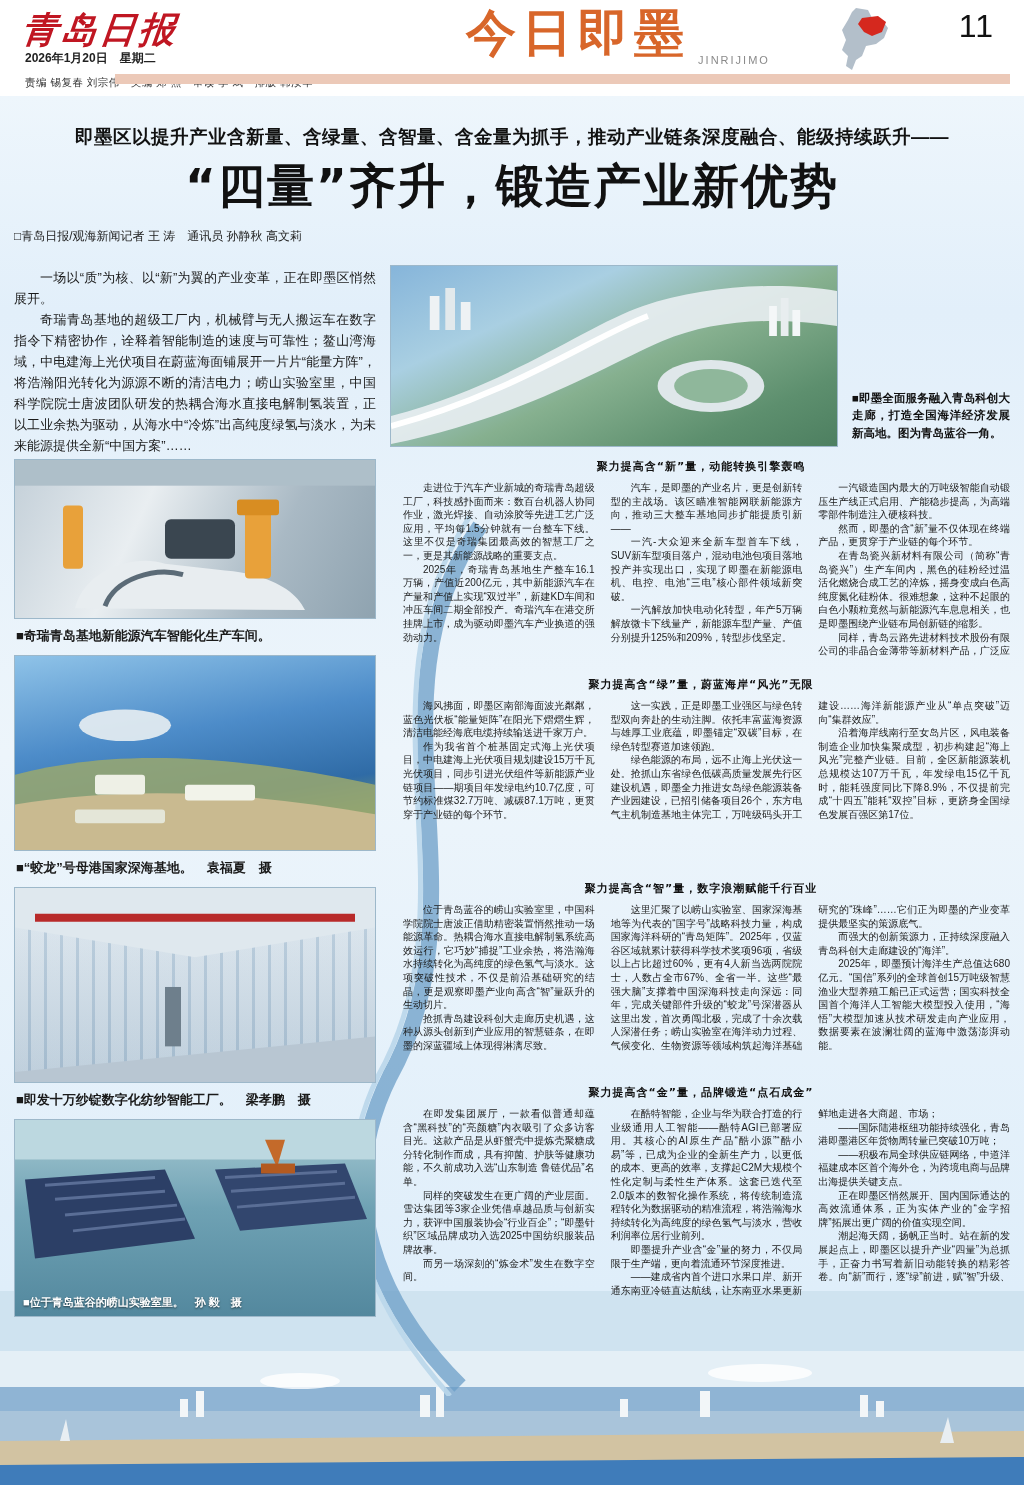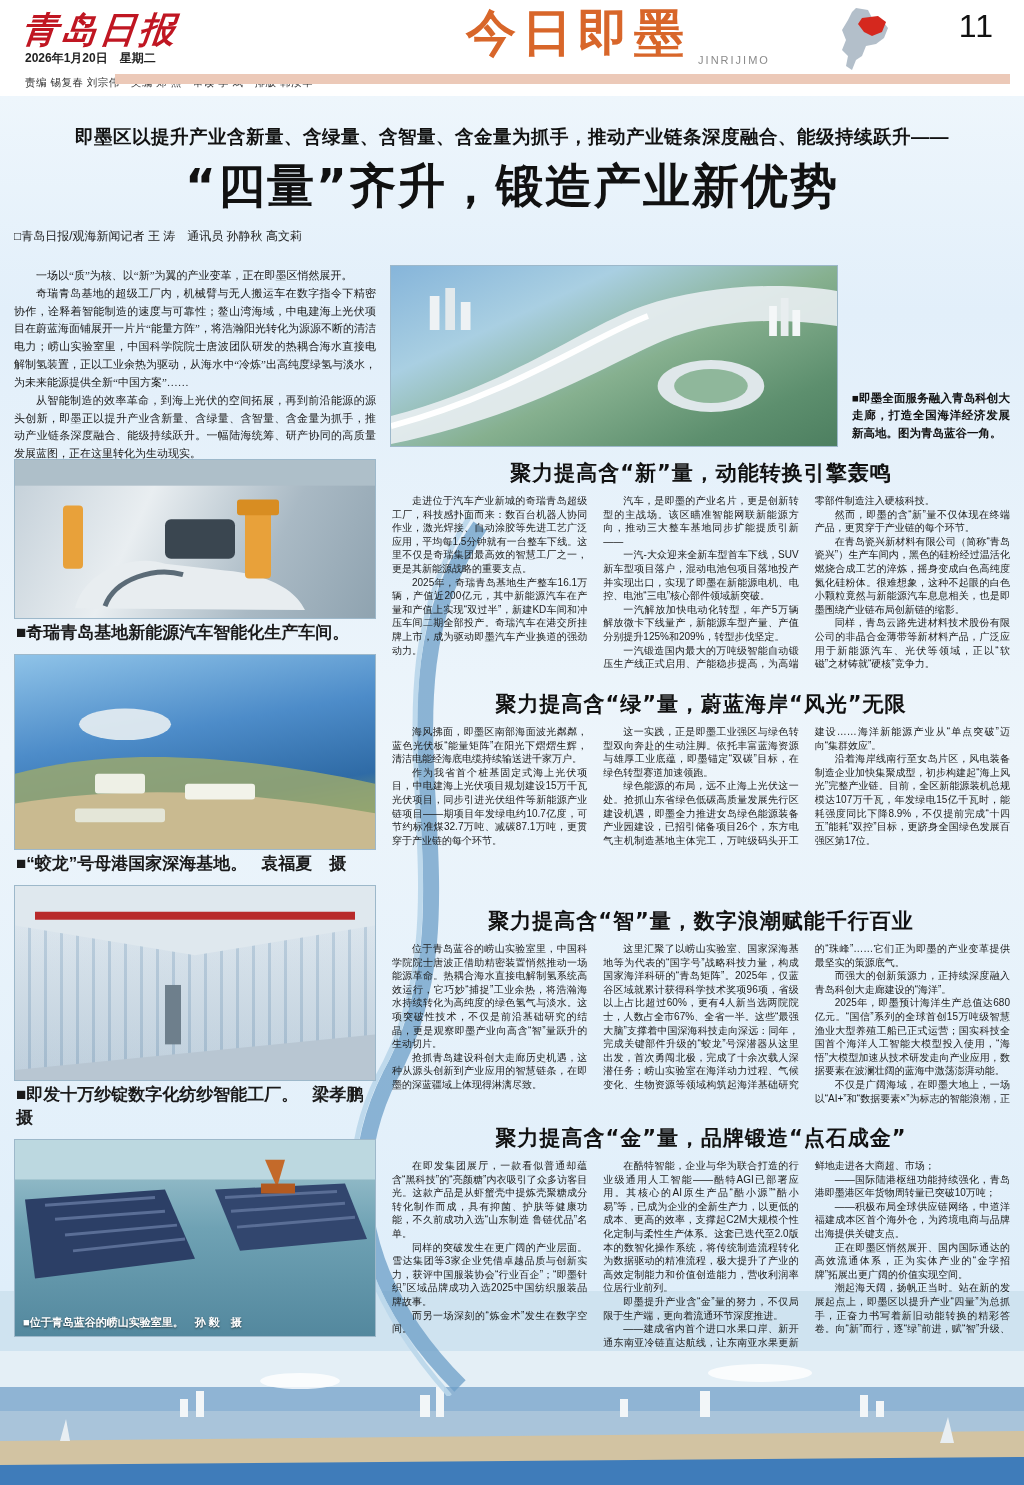--- a/index.html
+++ b/index.html
@@ -20,38 +20,38 @@
   .page-num { position:absolute; right:30px; top:8px; font-size:32px; color:#111; letter-spacing:1px; }
 
   
   main { position:relative; height:1195px; background:linear-gradient(180deg,#eef6fc 0%,#e2effa 18%,#edf5fb 55%,#dfeefa 100%); padding:14px 14px 0 14px; }
   .swoosh { position:absolute; pointer-events:none; }
   .kicker { text-align:center; font-size:18.5px; font-weight:bold; letter-spacing:.5px; margin-top:14px; }
   .main-title { text-align:center; font-size:47px; font-weight:900; letter-spacing:2px; margin-top:6px; font-family:"DejaVu Sans", sans-serif; }
   .byline { text-align:left; font-size:12px; color:#222; margin-top:10px; margin-bottom:20px; }
 
   .top-row { display:flex; gap:14px; align-items:stretch; height:182px; position:relative; z-index:2; }
-  .intro { width:362px; font-size:11px; line-height:1.62; text-align:justify; color:#1a1a1a; padding-top:2px;font-family:Liberation Serif, serif; }
+  .intro { width:362px; font-size:13px; line-height:1.62; text-align:justify; color:#1a1a1a; padding-top:2px; }
   .intro p { text-indent:2em; }
   .photo-aerial { flex:1; position:relative; overflow:hidden; border:1px solid #9db8ca; }
   .aerial-cap { width:158px; font-size:11.5px; font-weight:bold; line-height:1.55; text-align:justify; display:flex; align-items:flex-end; padding-bottom:4px; }
 
   .content-row { display:flex; gap:16px; margin-top:12px; position:relative; z-index:2; }
   .photo-col { width:362px; display:flex; flex-direction:column; }
   .photo { position:relative; overflow:hidden; border:1px solid #9db8ca; width:100%; }
-  .cap { font-size:17px; font-weight:bold; color:#1a1a1a; padding:2px 2px 10px 2px; }
+  .cap { font-size:13px; font-weight:bold; color:#1a1a1a; padding:8px 2px 10px 2px; }
   .cap .credit { margin-left:14px; }
   .overlay-cap { position:absolute; left:8px; bottom:6px; color:#fff; font-size:11px; font-weight:bold; text-shadow:0 1px 2px rgba(0,0,0,.6); }
 
   .text-col { flex:1; display:flex; flex-direction:column; }
   .section { margin-bottom:10px; }
-  .sec-head { text-align:center; font-size:21px; font-weight:900; letter-spacing:1px; margin-bottom:7px; font-family:"DejaVu Sans", sans-serif; }
+  .sec-head { text-align:center; font-size:11px; font-weight:900; letter-spacing:1px; margin-bottom:7px; font-family:"DejaVu Sans", sans-serif; }
   .sec-body { column-gap:16px; font-size:10px; line-height:13.6px; text-align:justify; color:#1b1b1b; overflow:hidden; }
   .sec-body p { text-indent:2em; }
-  .cols3 { column-count:3; }
+  .cols3 { column-count:3;margin-left:11px; }
   #sec1 .sec-body { height:186px; }
   #sec2 .sec-body { height:172px; }
   #sec3 .sec-body { height:172px; }
   #sec4 .sec-body { height:196px; }
 
   
   .panorama { position:relative; height:194px; overflow:hidden; }
 
   
   .ph-factory { background:linear-gradient(115deg,#c3cfd8 0%,#e9eef1 35%,#a9b9c4 70%,#8fa3b0 100%); }
@@ -200,21 +200,21 @@
               <p>2025年，即墨预计海洋生产总值达680亿元。“国信”系列的全球首创15万吨级智慧渔业大型养殖工船已正式运营；国实科技全国首个海洋人工智能大模型投入使用，“海悟”大模型加速从技术研发走向产业应用，数据要素在波澜壮阔的蓝海中激荡澎湃动能。</p>
               <p>不仅是广阔海域，在即墨大地上，一场以“AI+”和“数据要素×”为标志的智能浪潮，正奔涌于千行百业。2025年，即墨区获评省级以上科技示范27项，共139个工业企业数字化改造项目顺利完成；恒鳞科技获批国家级智能制造示范工厂称号，云路先进获评省级智能工厂，“孔明”获评省级行业大模型……即墨区人工智能产业链加快壮大，13家企业入选青岛市数字经济领域示范名单。</p>
             </div>
         </div>
         <div class="section" id="sec4">
           <div class="sec-head">聚力提高含“金”量，品牌锻造“点石成金”</div>
           <div class="sec-body cols3">
               <p>在即发集团展厅，一款看似普通却蕴含“黑科技”的“亮颜糖”内衣吸引了众多访客目光。这款产品是从虾蟹壳中提炼壳聚糖成分转化制作而成，具有抑菌、护肤等健康功能，不久前成功入选“山东制造 鲁链优品”名单。</p>
               <p>同样的突破发生在更广阔的产业层面。雪达集团等3家企业凭借卓越品质与创新实力，获评中国服装协会“行业百企”；“即墨针织”区域品牌成功入选2025中国纺织服装品牌故事。</p>
               <p>而另一场深刻的“炼金术”发生在数字空间。</p>
-              <p>在酷特智能，企业与华为联合打造的行业级通用人工智能——酷特AGI已部署应用。其核心的AI原生产品“酷小源”“酷小易”等，已成为企业的全新生产力，以更低的成本、更高的效率，支撑起C2M大规模个性化定制与柔性生产体系。这套已迭代至2.0版本的数智化操作系统，将传统制造流程转化为数据驱动的精准流程，极大提升了产业的高效定制能力和价值创造能力，营收利润率位居行业前列。</p>
+              <p>在酷特智能，企业与华为联合打造的行业级通用人工智能——酷特AGI已部署应用。其核心的AI原生产品“酷小源”“酷小易”等，已成为企业的全新生产力，以更低的成本、更高的效率，支撑起C2M大规模个性化定制与柔性生产体系。这套已迭代至2.0版本的数智化操作系统，将传统制造流程转化为数据驱动的精准流程，将浩瀚海水持续转化为高纯度的绿色氢气与淡水，营收利润率位居行业前列。</p>
               <p>即墨提升产业含“金”量的努力，不仅局限于生产端，更向着流通环节深度推进。</p>
               <p>——建成省内首个进口水果口岸、新开通东南亚冷链直达航线，让东南亚水果更新鲜地走进各大商超、市场；</p>
               <p>——国际陆港枢纽功能持续强化，青岛港即墨港区年货物周转量已突破10万吨；</p>
               <p>——积极布局全球供应链网络，中道洋福建成本区首个海外仓，为跨境电商与品牌出海提供关键支点。</p>
               <p>正在即墨区悄然展开、国内国际通达的高效流通体系，正为实体产业的“金字招牌”拓展出更广阔的价值实现空间。</p>
               <p>潮起海天阔，扬帆正当时。站在新的发展起点上，即墨区以提升产业“四量”为总抓手，正奋力书写着新旧动能转换的精彩答卷。向“新”而行，逐“绿”前进，赋“智”升级、点石成“金”，一座更具活力、更有品质、更富智慧的现代化产业新城正快速崛起。</p>
             </div>
         </div>
       </div>
     </div>

